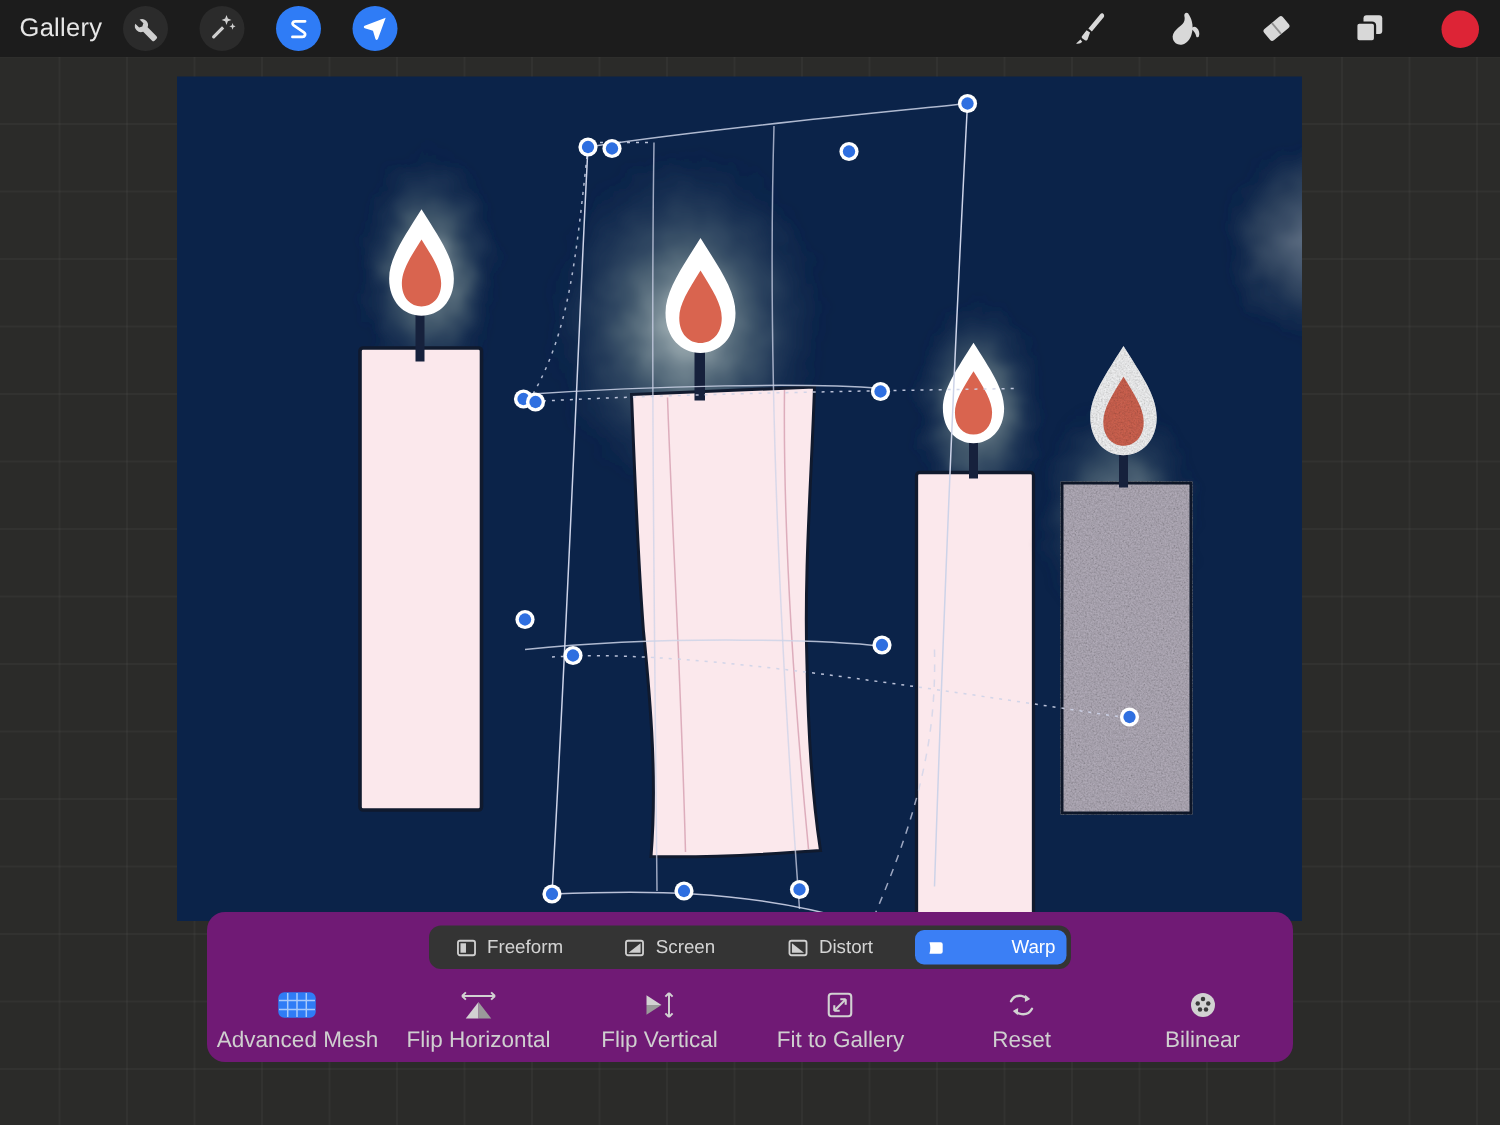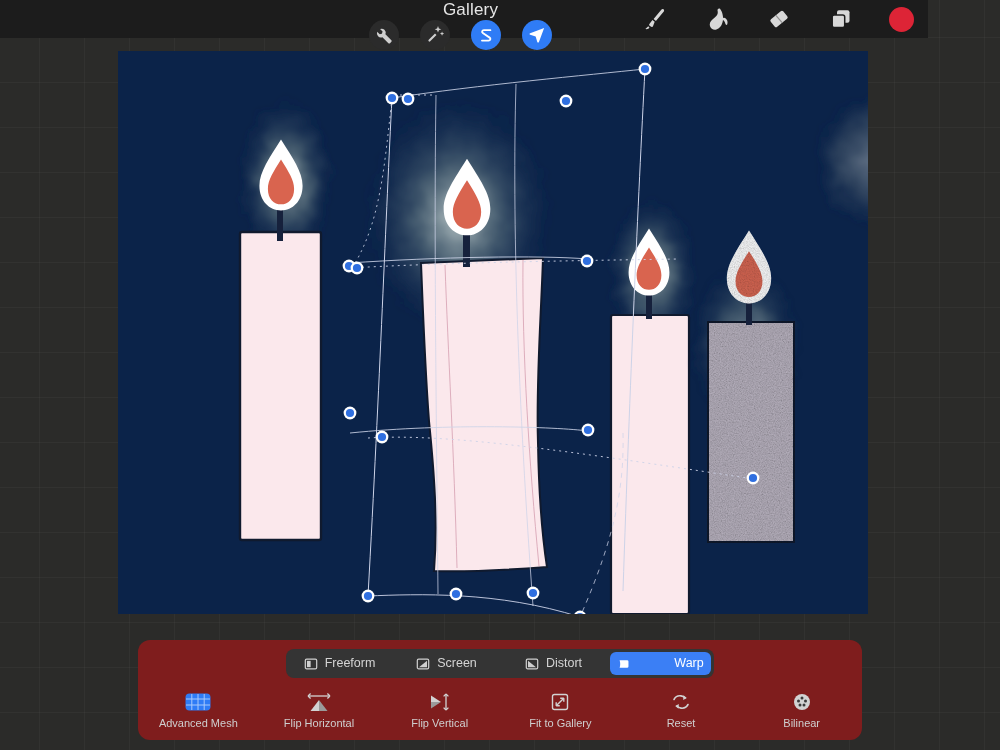--- a/index.html
+++ b/index.html
@@ -17,25 +17,24 @@
     background-color:#2b2b29;
     background-image:
       linear-gradient(to right, rgba(255,255,255,.030) 1px, transparent 1px),
       linear-gradient(to bottom, rgba(255,255,255,.030) 1px, transparent 1px);
     background-size:45px 45px;
     background-position:-6px -8px;
   }
 
   
   #topbar{
-    position:absolute;left:0;top:0;width:928px;height:38px;
+    position:absolute;left:0;top:0;width:1000px;height:38px;
     background:#1c1c1c;
     display:flex;align-items:center;
     z-index:40;
-    flex-direction:column;
   }
   #gallery-btn{
     color:#e6e6e6;font-size:17px;margin-left:13px;letter-spacing:.2px;
     cursor:default;
   }
   .tb-left{display:flex;align-items:center;gap:0px;margin-left:14px;}
   .tool-circle{
     width:30px;height:30px;border-radius:50%;
     display:flex;align-items:center;justify-content:center;
     margin-right:21px;
@@ -58,22 +57,22 @@
   
   #canvas-wrap{
     position:absolute;left:118px;top:51px;width:750px;height:563px;
     background:#0b2349;
     overflow:hidden;
   }
   #canvas-svg{position:absolute;left:0;top:0;width:750px;height:563px;display:block;}
 
   
   #bottom-panel{
-    position:absolute;left:138px;top:640px;width:724px;height:100px;
-    background:#7f1d1d;border-radius:12px;
+    position:absolute;left:138px;top:608px;width:724px;height:100px;
+    background:#701a75;border-radius:12px;
     z-index:30;
   }
   #segmented{
     position:absolute;left:148px;top:9px;width:428px;height:29px;
     background:#343434;border-radius:8px;
     display:flex;align-items:center;
   }
   .seg{
     flex:1;height:23px;margin:0 3px;border-radius:6px;
     display:flex;align-items:center;justify-content:center;gap:7px;
@@ -83,21 +82,21 @@
   .seg .seg-label{line-height:1;}
 
   #actions-row{
     position:absolute;left:0;top:52px;width:724px;height:48px;
     display:flex;align-items:flex-start;
   }
   .act{
     flex:1;display:flex;flex-direction:column;align-items:center;gap:6px;
   }
   .act-icon{height:20px;display:flex;align-items:center;justify-content:center;}
-  .act-label{color:#cfcfcf;font-size:11px;white-space:nowrap;line-height:1;text-align:center;}
+  .act-label{color:#cfcfcf;font-size:15px;white-space:nowrap;line-height:1;text-align:center;}
 </style>
 </head>
 <body>
 
 <div id="app">
   <div id="bg-grid"></div>
 
   <div id="canvas-wrap">
     <svg id="canvas-svg" viewBox="0 0 750 563" xmlns="http://www.w3.org/2000/svg">
       <defs>

